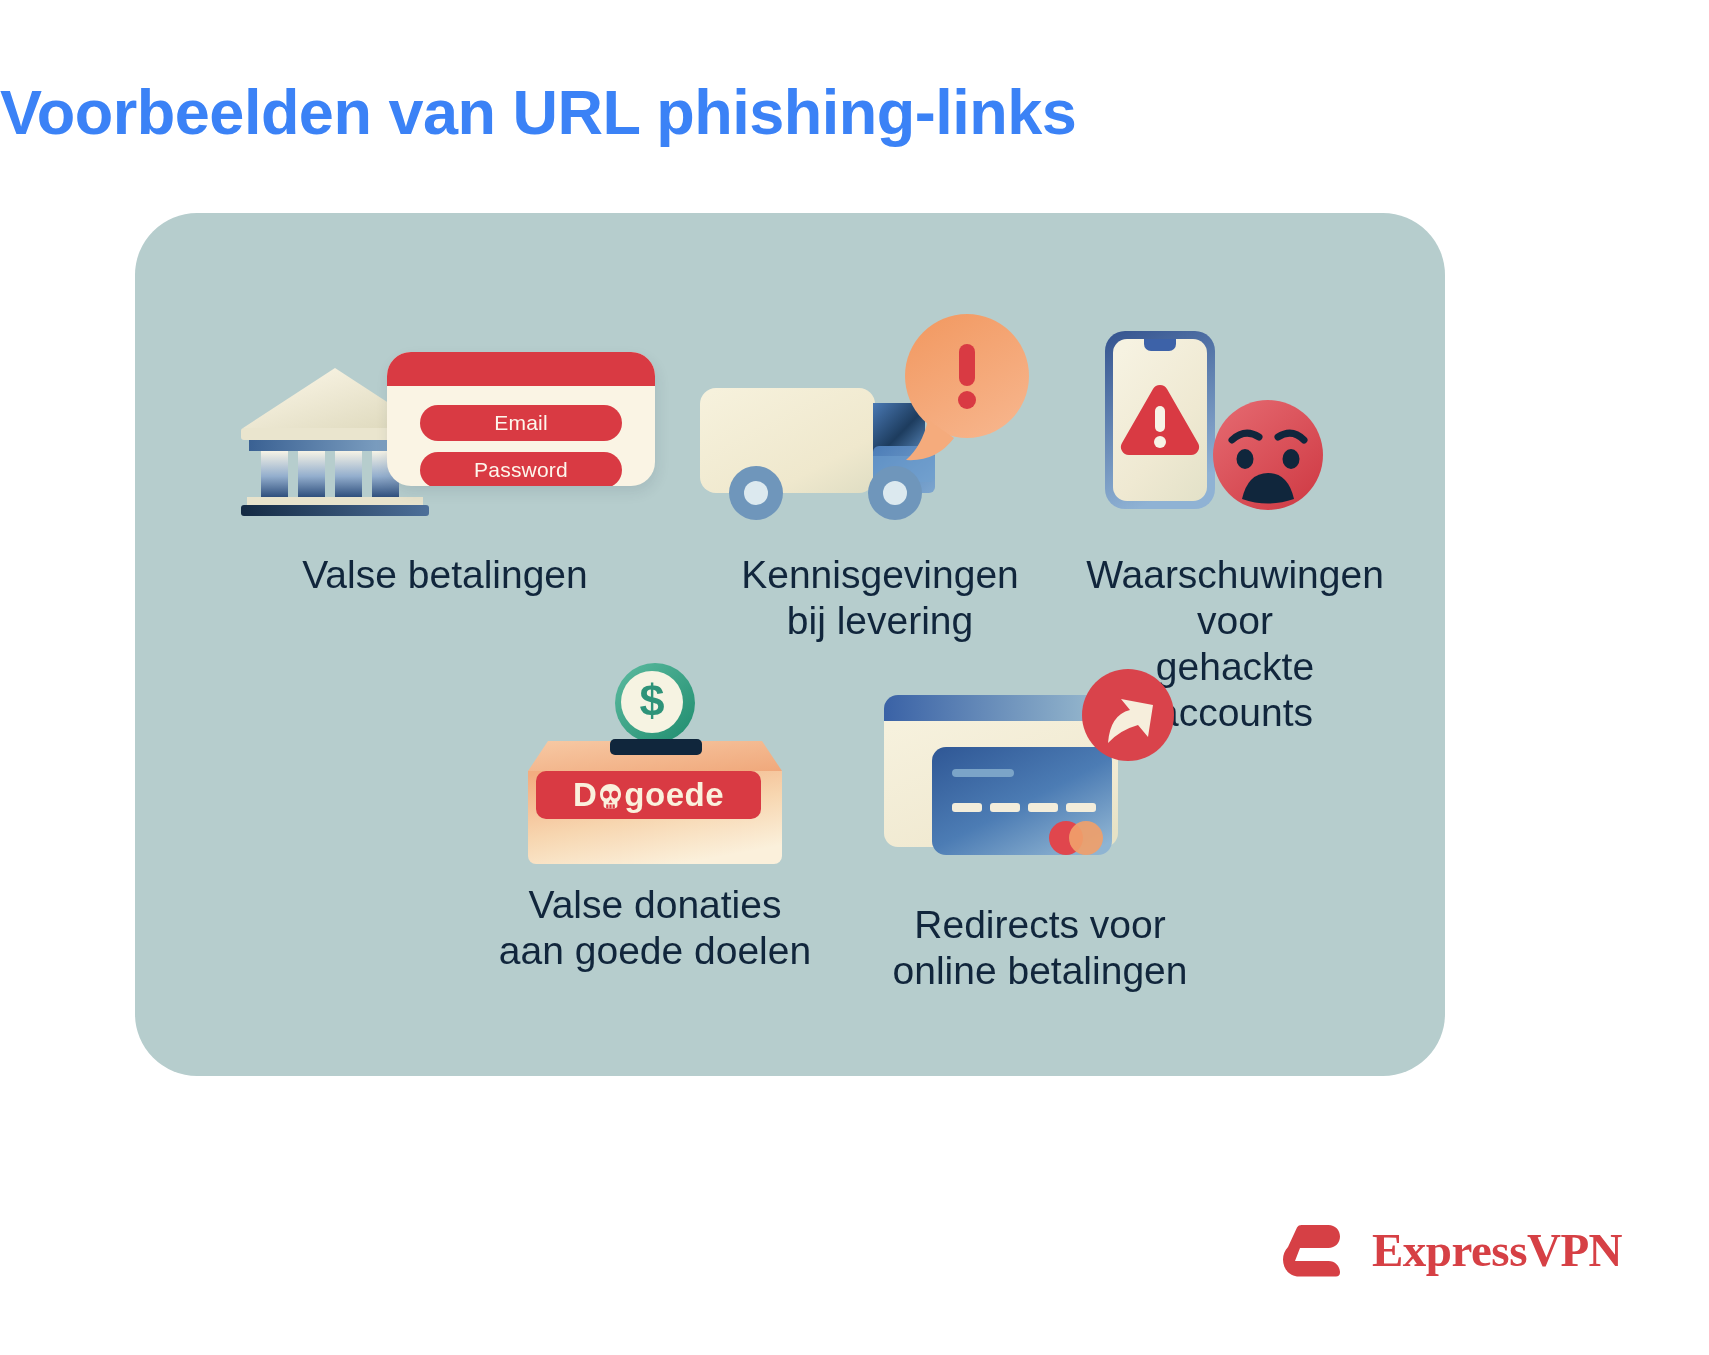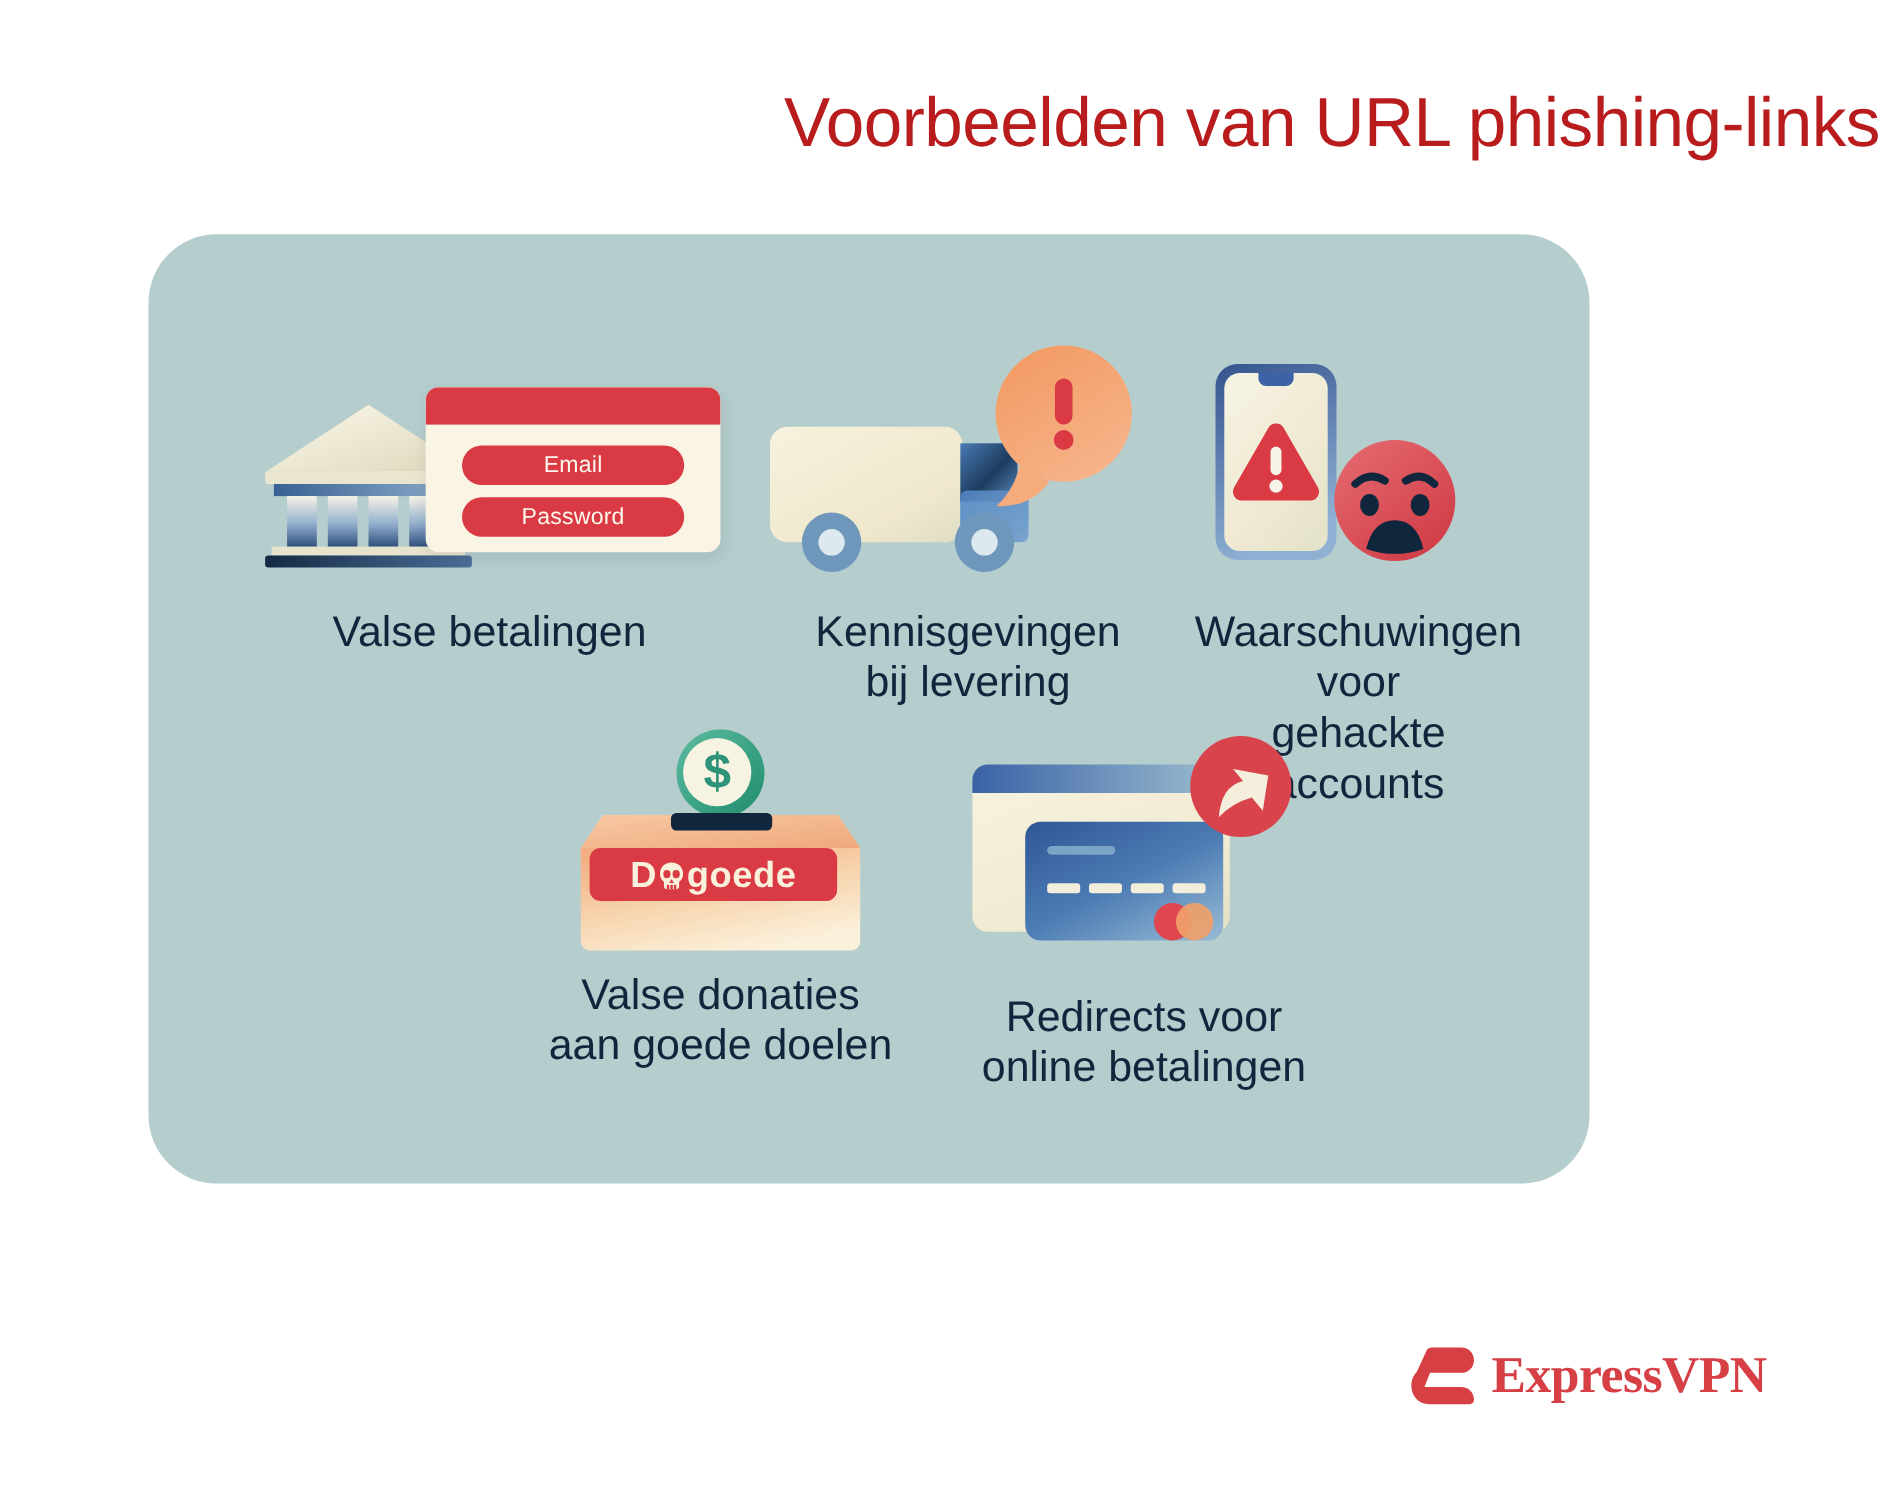--- a/index.html
+++ b/index.html
@@ -7,24 +7,24 @@
     width: 1709px; height: 1355px;
     background: #ffffff;
     font-family: "Liberation Sans", sans-serif;
     overflow: hidden;
   }
   .page { position: relative; width: 1709px; height: 1355px; background: #fff; }
 
   .page-title {
     position: absolute;
     top: 78px; left: 0; width: 100%;
-    text-align: right;
+    text-align: left;
     font-size: 63px;
-    font-weight: 400;
-    color: #b91c1c;
+    font-weight: 700;
+    color: #3b82f6;
     letter-spacing: -0.5px;
     line-height: 1.1;
   }
 
   .panel {
     position: absolute;
     left: 135px; top: 213px;
     width: 1310px; height: 863px;
     background: #b6cdcd;
     border-radius: 62px;
@@ -52,23 +52,23 @@
   #card-hacked    { left: 950px; top: 110px; width: 300px; }
 
   
   #card-donation  { left: 330px; top: 440px; width: 380px; }
   #card-redirect  { left: 715px; top: 460px; width: 380px; }
 
   
   .bank-wrap { position: absolute; left: 10px; top: 15px; width: 430px; height: 185px; }
   .bank-form {
     position: absolute; left: 152px; top: 14px;
-    width: 268px; height: 150px;
+    width: 268px; height: 134px;
     background: #faf4e4;
-    border-radius: 12px;
+    border-radius: 24px;
     box-shadow: 2px 6px 14px rgba(30,50,70,.10);
     overflow: hidden;
   }
   .bank-form .bar-top {
     position: absolute; left: 0; top: 0;
     width: 100%; height: 34px;
     background: #d93a43;
   }
   .bank-field {
     position: absolute; left: 33px;
@@ -114,21 +114,21 @@
 
   
   .redirect-wrap { position: absolute; left: 30px; top: 0; width: 320px; height: 200px; }
 
   svg { display: block; overflow: visible; }
 
   
   .logo {
     position: absolute;
     left: 1282px; top: 1221px;
-    display: flex; align-items: center; gap: 12px;
+    display: flex; align-items: center; gap: 28px;
   }
   .logo-text {
     font-family: "Liberation Serif", serif;
     font-size: 47px;
     font-weight: 700;
     color: #d64045;
     letter-spacing: -0.5px;
     line-height: 1;
   }
 </style>

